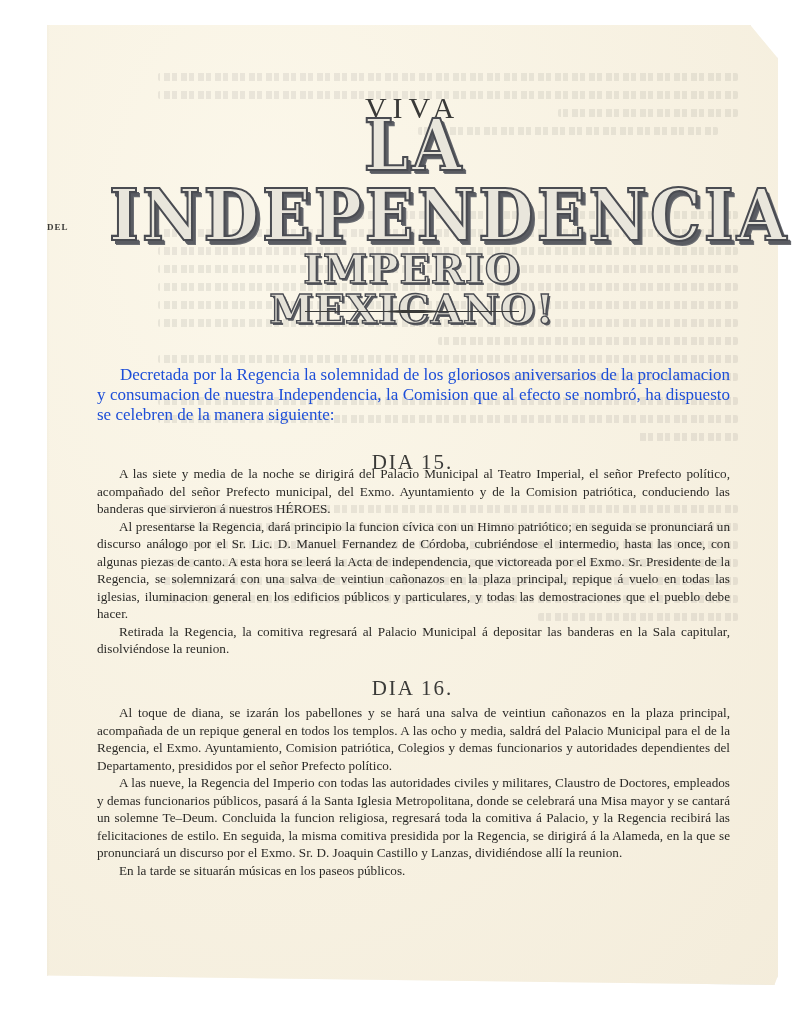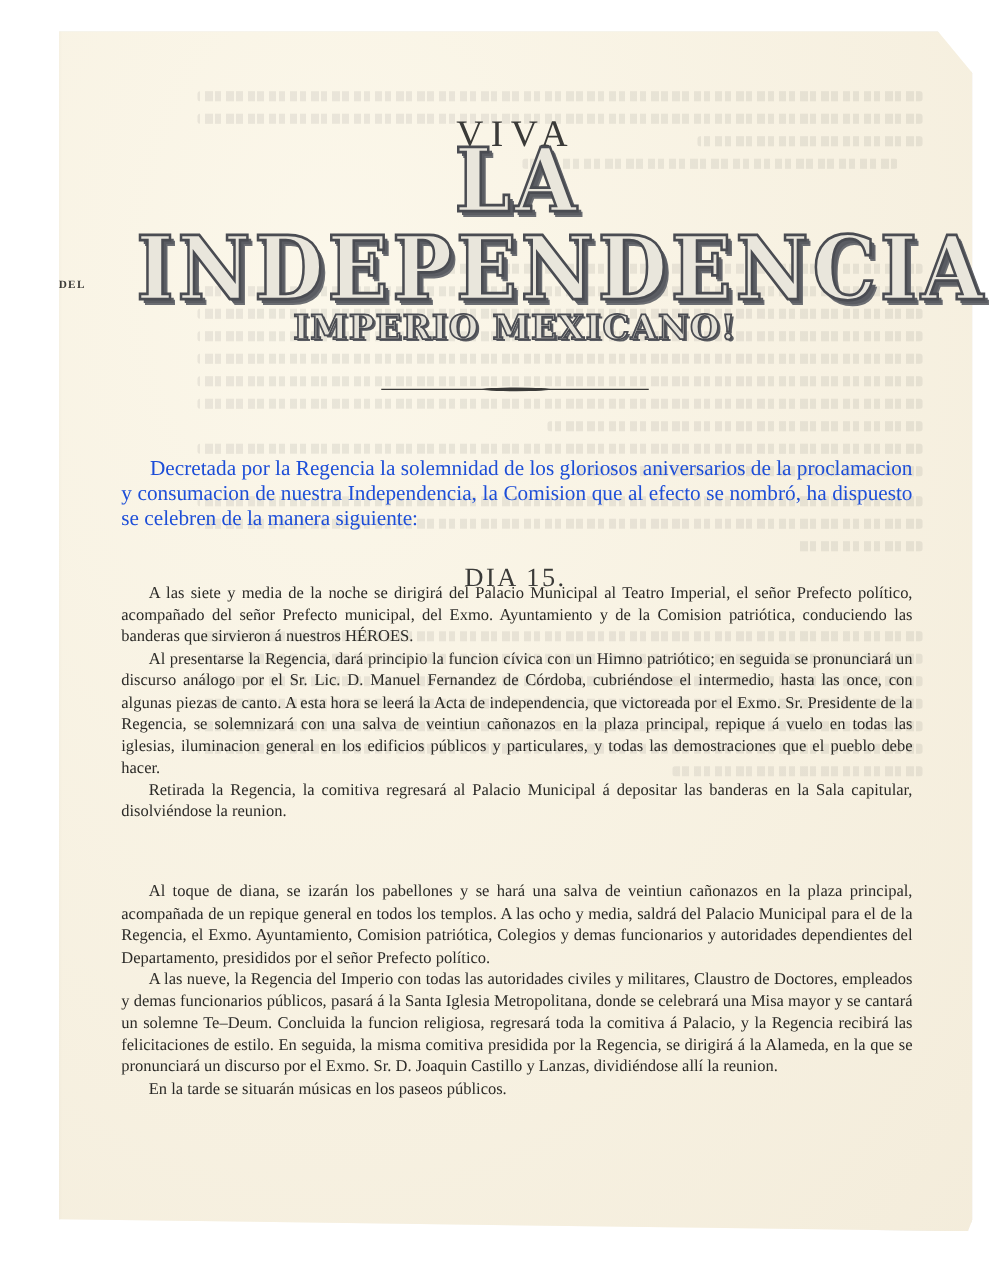--- a/index.html
+++ b/index.html
@@ -89,21 +89,21 @@
       color: #3a3a38;
     }
     .sub-title {
       position: absolute;
       top: 224px;
       left: 160px;
       width: 410px;
       text-align: center;
       font-family: "DejaVu Serif", serif;
       font-weight: bold;
-      font-size: 27px;
+      font-size: 40px;
       line-height: 1;
       letter-spacing: 1px;
       color: #e4e1d7;
       -webkit-text-stroke: 1.4px #4a4c52;
       text-shadow: 2px 2px 0 #5a5c62;
     }
     .rule {
       position: absolute;
       top: 285px;
       left: 258px;
@@ -216,18 +216,19 @@
 
   <div class="intro">Decretada por la Regencia la solemnidad de los gloriosos aniversarios de la proclamacion y consumacion de nuestra Independencia, la Comision que al efecto se nombró, ha dispuesto se celebren de la manera siguiente:</div>
 
   <div class="day-heading day-15">DIA 15.</div>
   <div class="paras paras-15">
     <p>A las siete y media de la noche se dirigirá del Palacio Municipal al Teatro Imperial, el señor Prefecto político, acompañado del señor Prefecto municipal, del Exmo. Ayuntamiento y de la Comision patriótica, conduciendo las banderas que sirvieron á nuestros HÉROES.</p>
     <p>Al presentarse la Regencia, dará principio la funcion cívica con un Himno patriótico; en seguida se pronunciará un discurso análogo por el Sr. Lic. D. Manuel Fernandez de Córdoba, cubriéndose el intermedio, hasta las once, con algunas piezas de canto. A esta hora se leerá la Acta de independencia, que victoreada por el Exmo. Sr. Presidente de la Regencia, se solemnizará con una salva de veintiun cañonazos en la plaza principal, repique á vuelo en todas las iglesias, iluminacion general en los edificios públicos y particulares, y todas las demostraciones que el pueblo debe hacer.</p>
     <p>Retirada la Regencia, la comitiva regresará al Palacio Municipal á depositar las banderas en la Sala capitular, disolviéndose la reunion.</p>
   </div>
 
+  <div class="day-heading day-16">DIA 16.</div>
   <div class="paras paras-16">
     <p>Al toque de diana, se izarán los pabellones y se hará una salva de veintiun cañonazos en la plaza principal, acompañada de un repique general en todos los templos. A las ocho y media, saldrá del Palacio Municipal para el de la Regencia, el Exmo. Ayuntamiento, Comision patriótica, Colegios y demas funcionarios y autoridades dependientes del Departamento, presididos por el señor Prefecto político.</p>
     <p>A las nueve, la Regencia del Imperio con todas las autoridades civiles y militares, Claustro de Doctores, empleados y demas funcionarios públicos, pasará á la Santa Iglesia Metropolitana, donde se celebrará una Misa mayor y se cantará un solemne Te–Deum. Concluida la funcion religiosa, regresará toda la comitiva á Palacio, y la Regencia recibirá las felicitaciones de estilo. En seguida, la misma comitiva presidida por la Regencia, se dirigirá á la Alameda, en la que se pronunciará un discurso por el Exmo. Sr. D. Joaquin Castillo y Lanzas, dividiéndose allí la reunion.</p>
     <p>En la tarde se situarán músicas en los paseos públicos.</p>
   </div>
 </div>
 
 </body></html>

